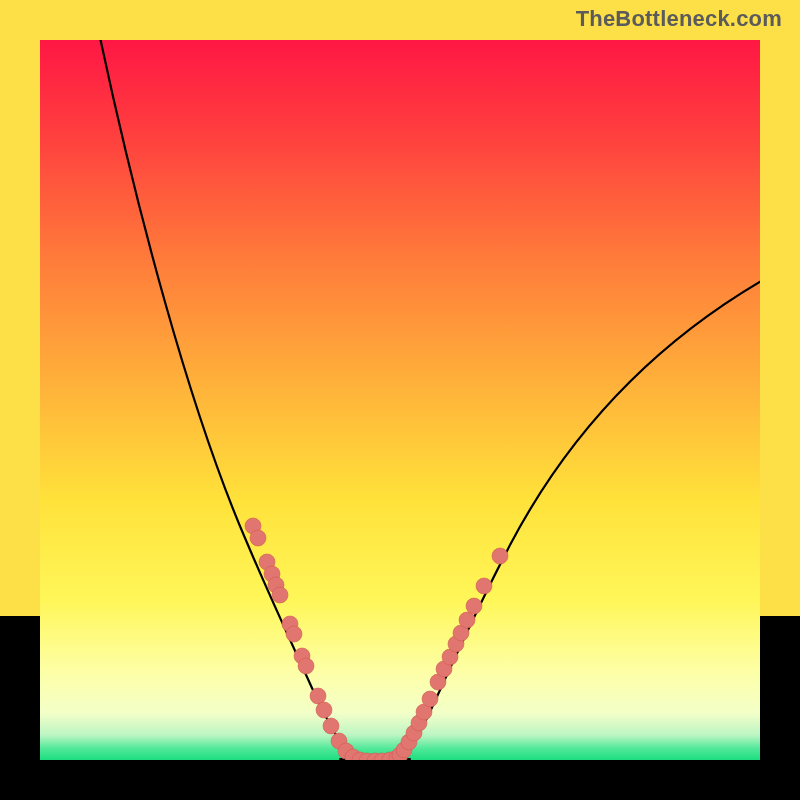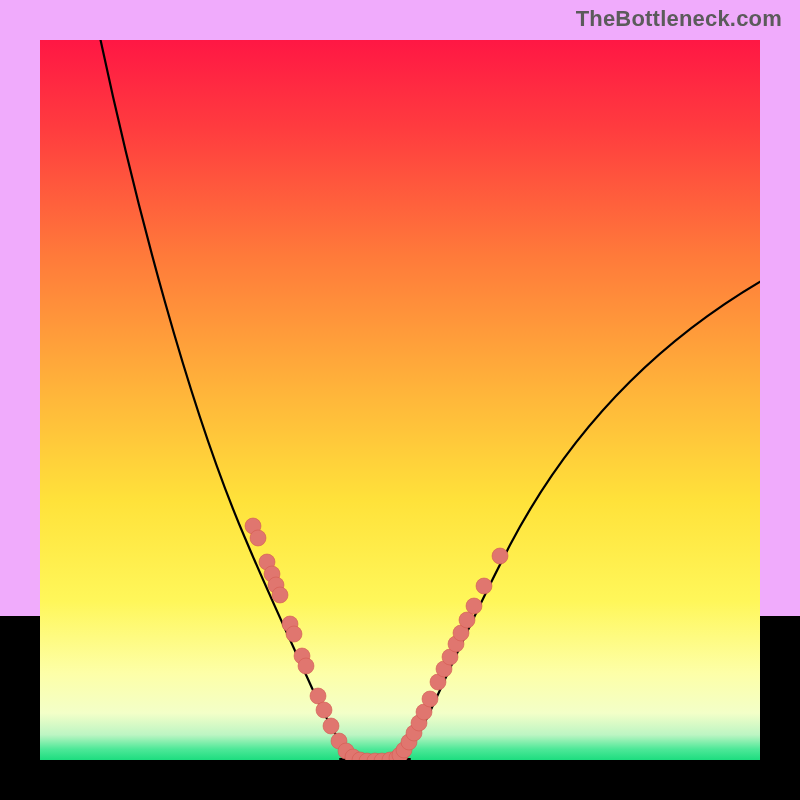--- a/index.html
+++ b/index.html
@@ -10,21 +10,21 @@
     background: #000;
     overflow: hidden;
     font-family: Arial, Helvetica, sans-serif;
   }
   .frame {
     position: absolute;
     left: 0;
     top: 0;
     width: 800px;
     height: 616px;
-    background: #f0abfc;
+    background: #fde047;
   }
   .plot {
     position: absolute;
     left: 40px;
     top: 40px;
     width: 720px;
     height: 720px;
     overflow: hidden;
   }
   .gradient {

